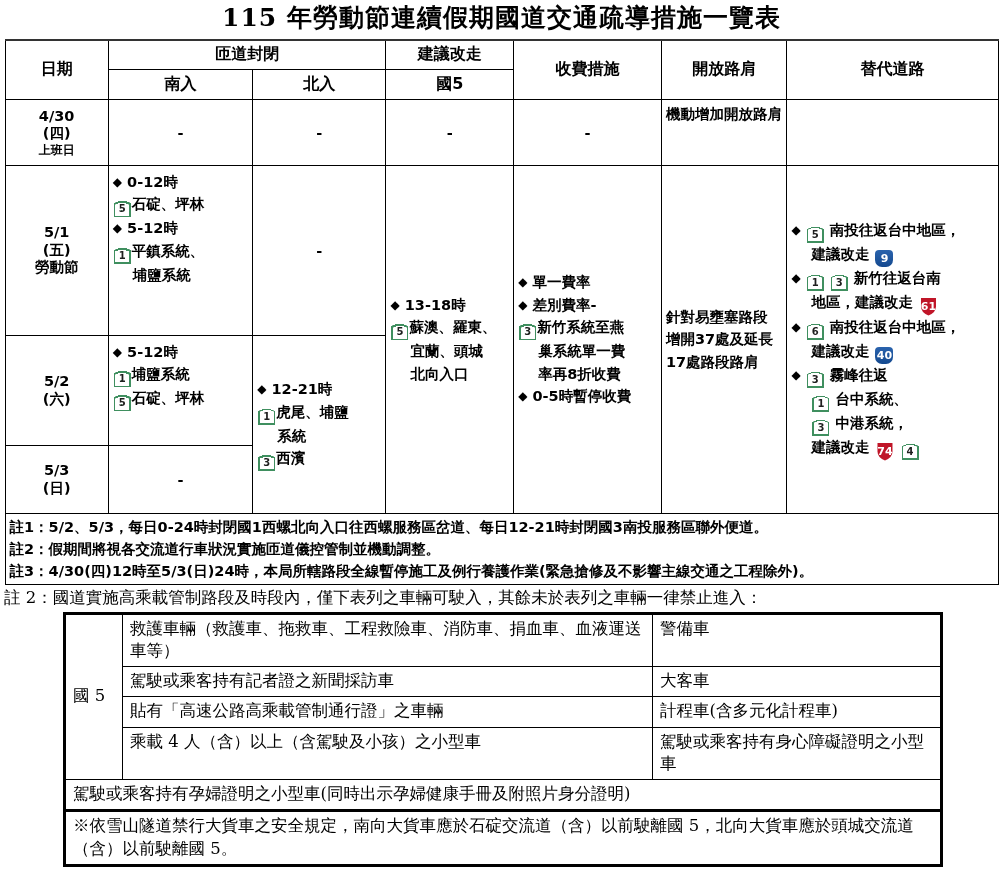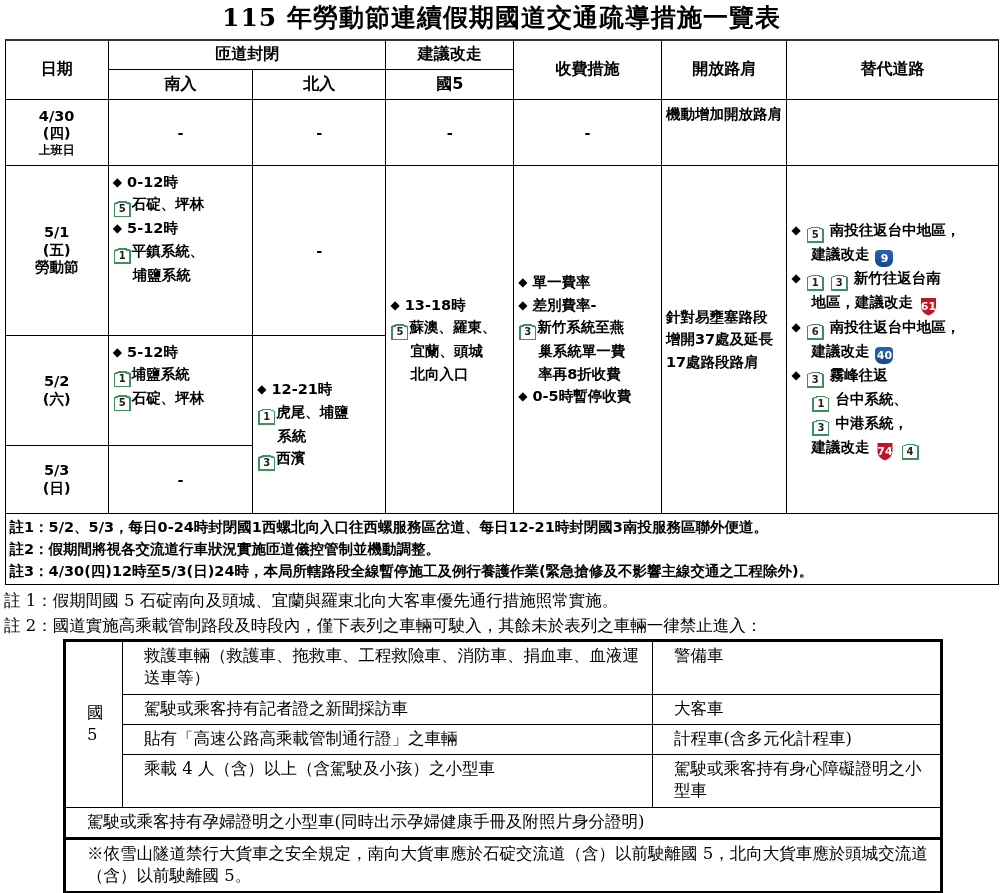--- a/index.html
+++ b/index.html
@@ -164,21 +164,21 @@
     border-collapse: collapse;
     width: 877px;
     margin: 2px 0 0 63px;
     table-layout: fixed;
     font-family: "DejaVu Serif", "Liberation Serif", serif;
   }
   table.veh td {
     border: 1px solid #000;
     font-size: 16.5px;
     line-height: 1.35;
-    padding: 3px 5px 4px 21px;
+    padding: 3px 5px 4px 7px;
     vertical-align: top;
     margin-top: 8px;
   }
   table.veh .g5 {
     vertical-align: middle;
     border-right: 1px solid #000;
   }
   .vtop { border-top: 3px solid #000 !important; }
   .vbot { border-bottom: 3px solid #000 !important; }
   .vleft { border-left: 3px solid #000 !important; }
@@ -309,21 +309,20 @@
       <tr>
         <td colspan="7" class="notes-cell">
             <span class="nl">註1：5/2、5/3，每日0-24時封閉國1西螺北向入口往西螺服務區岔道、每日12-21時封閉國3南投服務區聯外便道。</span>
             <span class="nl">註2：假期間將視各交流道行車狀況實施匝道儀控管制並機動調整。</span>
             <span class="nl">註3：4/30(四)12時至5/3(日)24時，本局所轄路段全線暫停施工及例行養護作業(緊急搶修及不影響主線交通之工程除外)。</span>
           </td>
       </tr>
     </tbody>
   </table>
 
-  <div class="outnote note-top1">註 1：假期間國 5 石碇南向及頭城、宜蘭與羅東北向大客車優先通行措施照常實施。</div>
   <div class="outnote">註 2：國道實施高乘載管制路段及時段內，僅下表列之車輛可駛入，其餘未於表列之車輛一律禁止進入：</div>
 
   <table class="veh">
     <colgroup>
         <col style="width:58px">
         <col style="width:530px">
         <col style="width:289px">
       </colgroup>
     <tbody>
       <tr>

